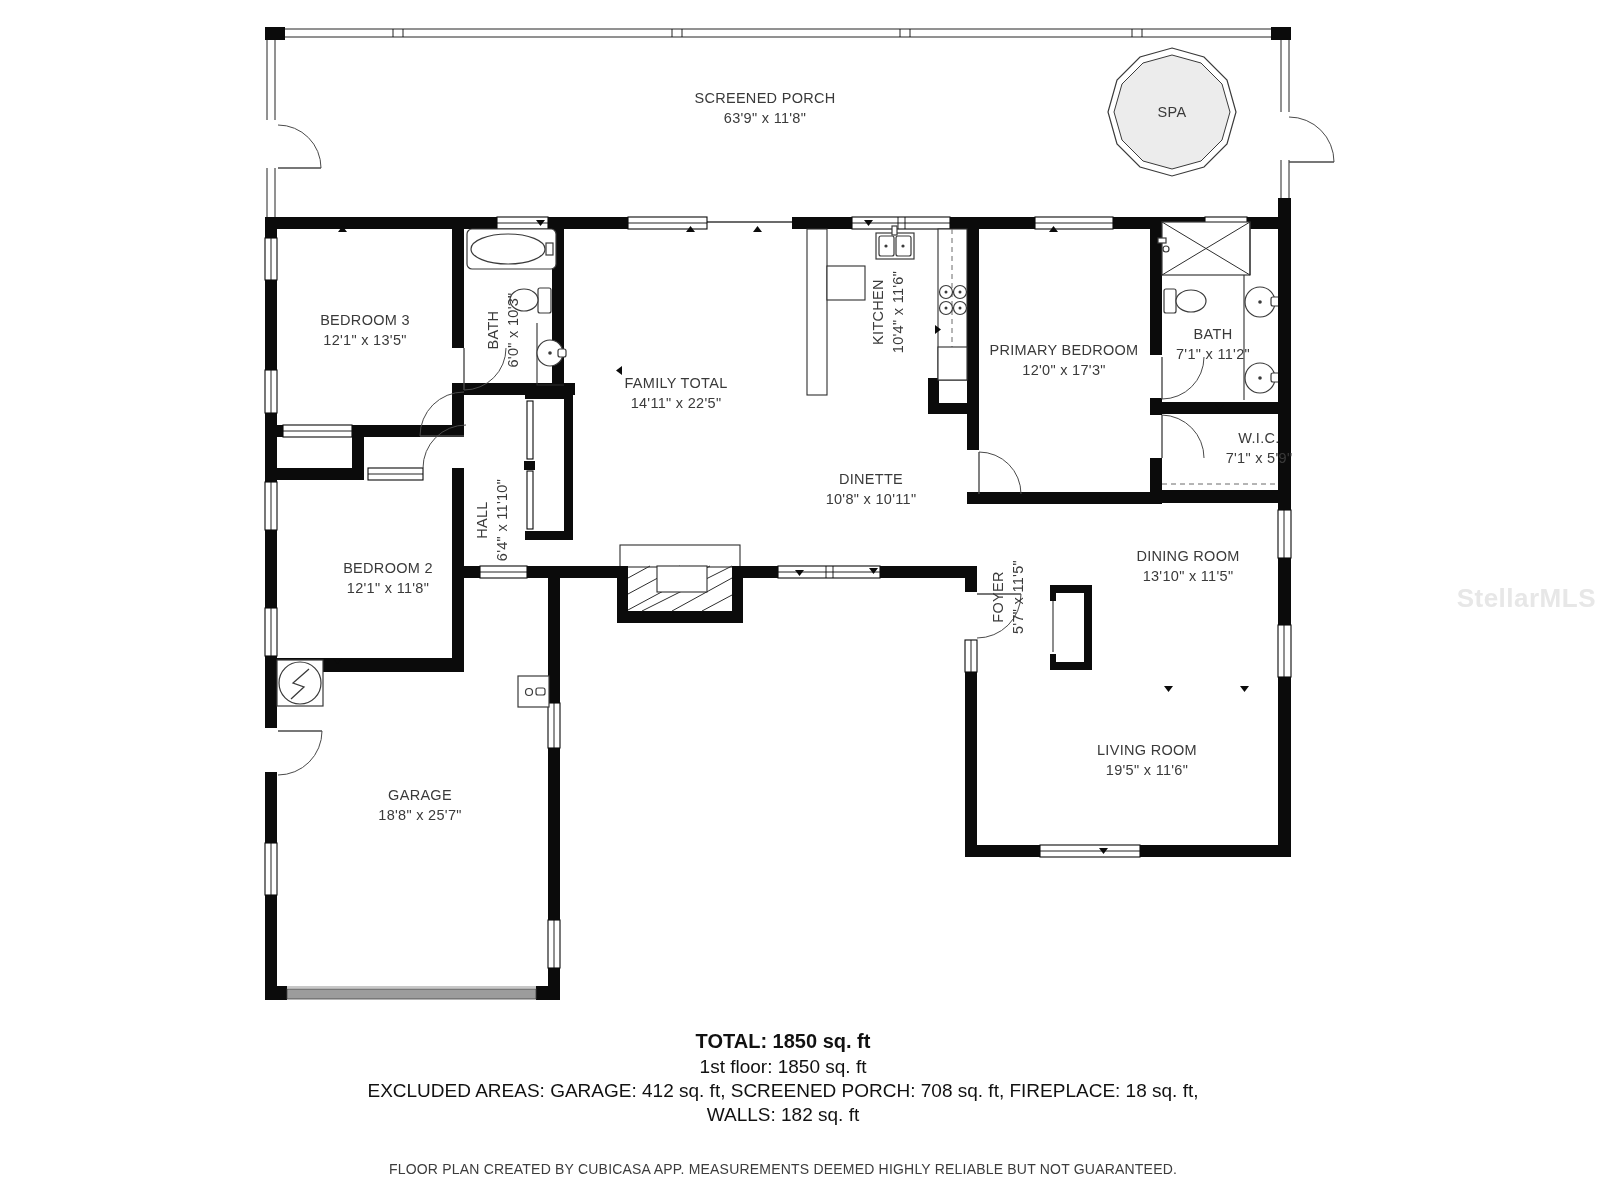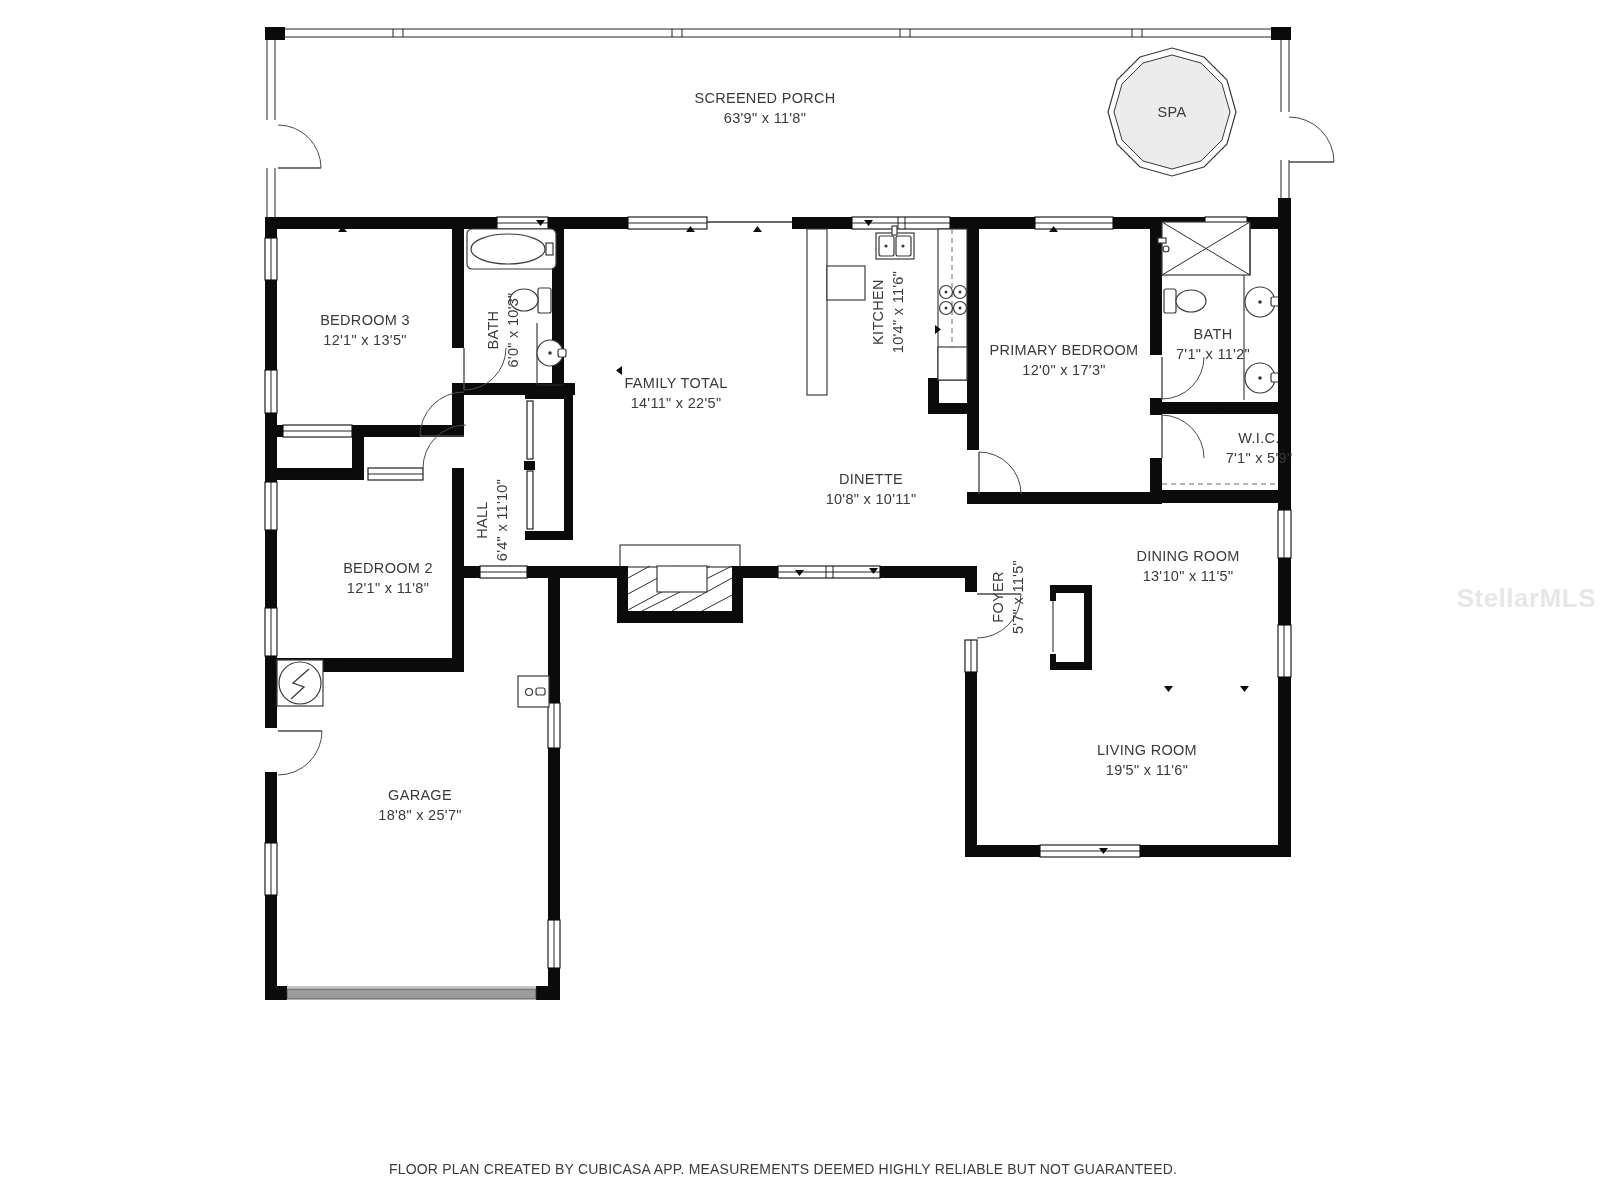--- a/index.html
+++ b/index.html
@@ -427,16 +427,22 @@
   </div>
   <div class="roomlabel" style="left:1103px;top:760px;margin-left:44px;">
     <div>LIVING ROOM</div>
     <div>19'5" x 11'6"</div>
   </div>
   <div class="roomlabel" style="left:420px;top:805px;">
     <div>GARAGE</div>
     <div>18'8" x 25'7"</div>
   </div>
 
+  <div class="summary" style="top:1030px;">
+    <div class="tot">TOTAL: 1850 sq. ft</div>
+    <div class="ln">1st floor: 1850 sq. ft</div>
+    <div class="ln">EXCLUDED AREAS: GARAGE: 412 sq. ft, SCREENED PORCH: 708 sq. ft, FIREPLACE: 18 sq. ft,</div>
+    <div class="ln">WALLS: 182 sq. ft</div>
+  </div>
 
   <div class="footer">FLOOR PLAN CREATED BY CUBICASA APP. MEASUREMENTS DEEMED HIGHLY RELIABLE BUT NOT GUARANTEED.</div>
   <div class="watermark">StellarMLS</div>
 </div>
 
 </body></html>

